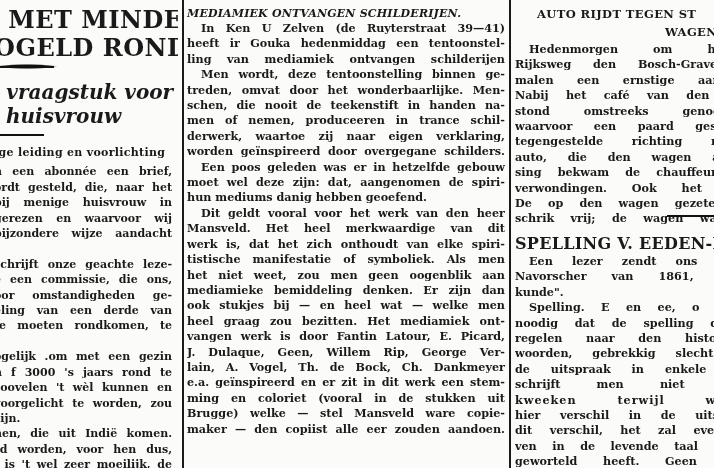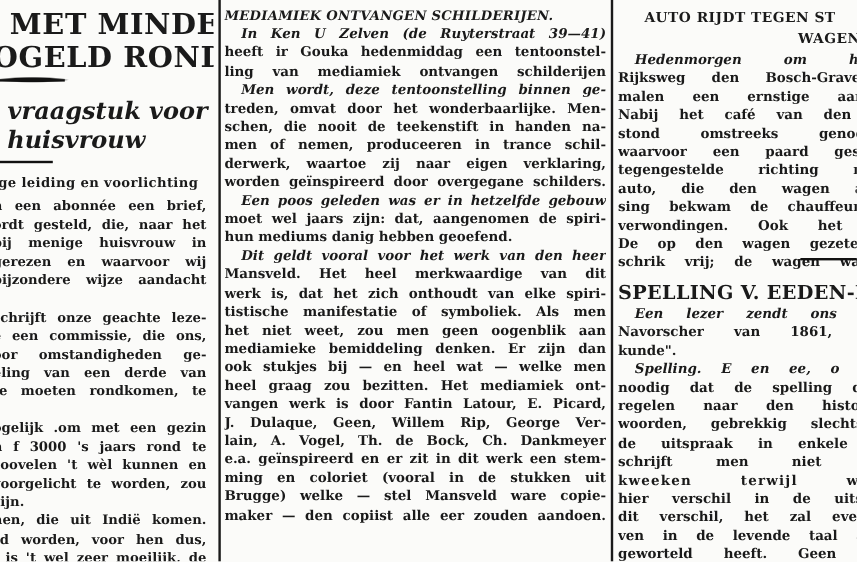--- a/index.html
+++ b/index.html
@@ -37,21 +37,21 @@
   .sh2 { top:105px; left:6px; }
   .short-rule { position:absolute; left:-2px; top:134px; width:46px; height:2px; background:#111; }
 
   .text-lines { position:absolute; left:0; }
   .line {
     font-family:"DejaVu Serif", serif; font-weight:bold;
     font-size:11.2px; line-height:15.4px; white-space:nowrap;
     text-align:justify; text-align-last:justify; display:block;
   }
   .line.last { text-align-last:left; }
-  .line.ind { text-indent:14px;font-style:italic; }
+  .line.ind { text-indent:14px; }
   .line.head { font-weight:bold; letter-spacing:0.3px; }
 
   .left-lines { top:145px; left:-6px; width:178px; }
   .left-lines .line { font-size:11px; }
 
   .mid-title {
     position:absolute; top:7px; left:0; width:320px;
     font-weight:bold; font-size:11px; letter-spacing:0.2px; white-space:nowrap;font-style:italic;
   }
   .mid-lines { top:21px; left:0; width:318px; }
@@ -110,21 +110,21 @@
     <span class="line ind">In Ken U Zelven (de Ruyterstraat 39—41)</span>
     <span class="line">heeft ir Gouka hedenmiddag een tentoonstel-</span>
     <span class="line">ling van mediamiek ontvangen schilderijen</span>
     <span class="line ind">Men wordt, deze tentoonstelling binnen ge-</span>
     <span class="line">treden, omvat door het wonderbaarlijke. Men-</span>
     <span class="line">schen, die nooit de teekenstift in handen na-</span>
     <span class="line">men of nemen, produceeren in trance schil-</span>
     <span class="line">derwerk, waartoe zij naar eigen verklaring,</span>
     <span class="line">worden geïnspireerd door overgegane schilders.</span>
     <span class="line ind">Een poos geleden was er in hetzelfde gebouw</span>
-    <span class="line">moet wel jaars zijn: dat, aangenomen de spiri-</span>
+    <span class="line">moet wel deze zijn: dat, aangenomen de spiri-</span>
     <span class="line last">hun mediums danig hebben geoefend.</span>
     <span class="line ind">Dit geldt vooral voor het werk van den heer</span>
     <span class="line">Mansveld. Het heel merkwaardige van dit</span>
     <span class="line">werk is, dat het zich onthoudt van elke spiri-</span>
     <span class="line">tistische manifestatie of symboliek. Als men</span>
     <span class="line">het niet weet, zou men geen oogenblik aan</span>
     <span class="line">mediamieke bemiddeling denken. Er zijn dan</span>
     <span class="line">ook stukjes bij — en heel wat — welke men</span>
     <span class="line">heel graag zou bezitten. Het mediamiek ont-</span>
     <span class="line">vangen werk is door Fantin Latour, E. Picard,</span>

